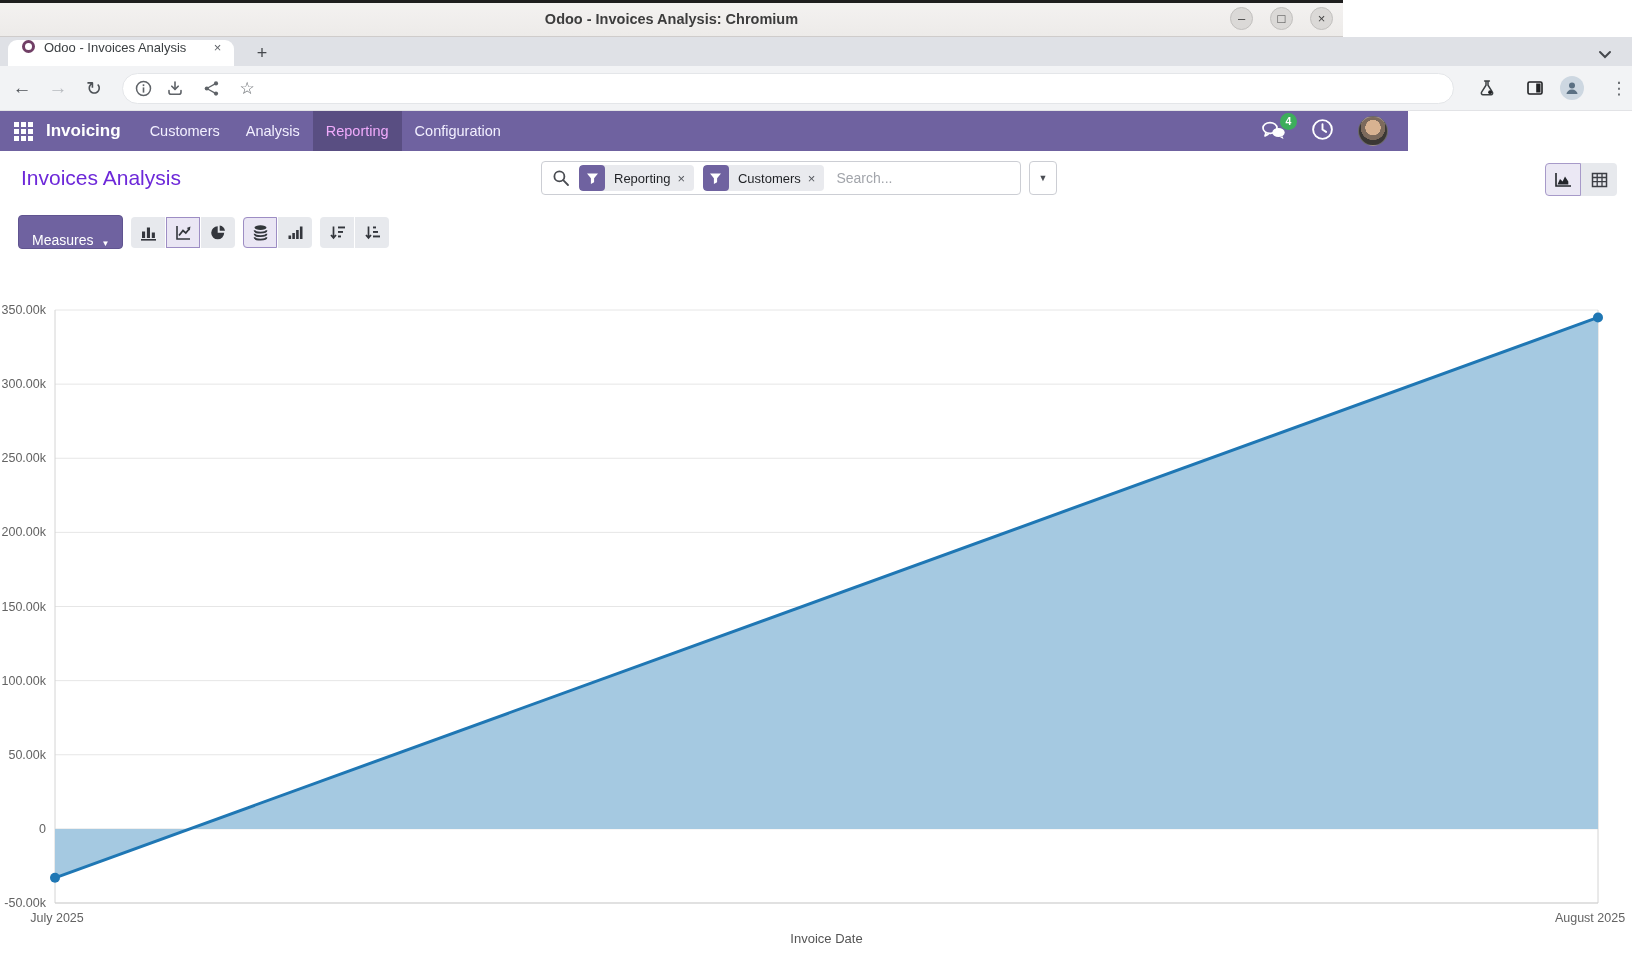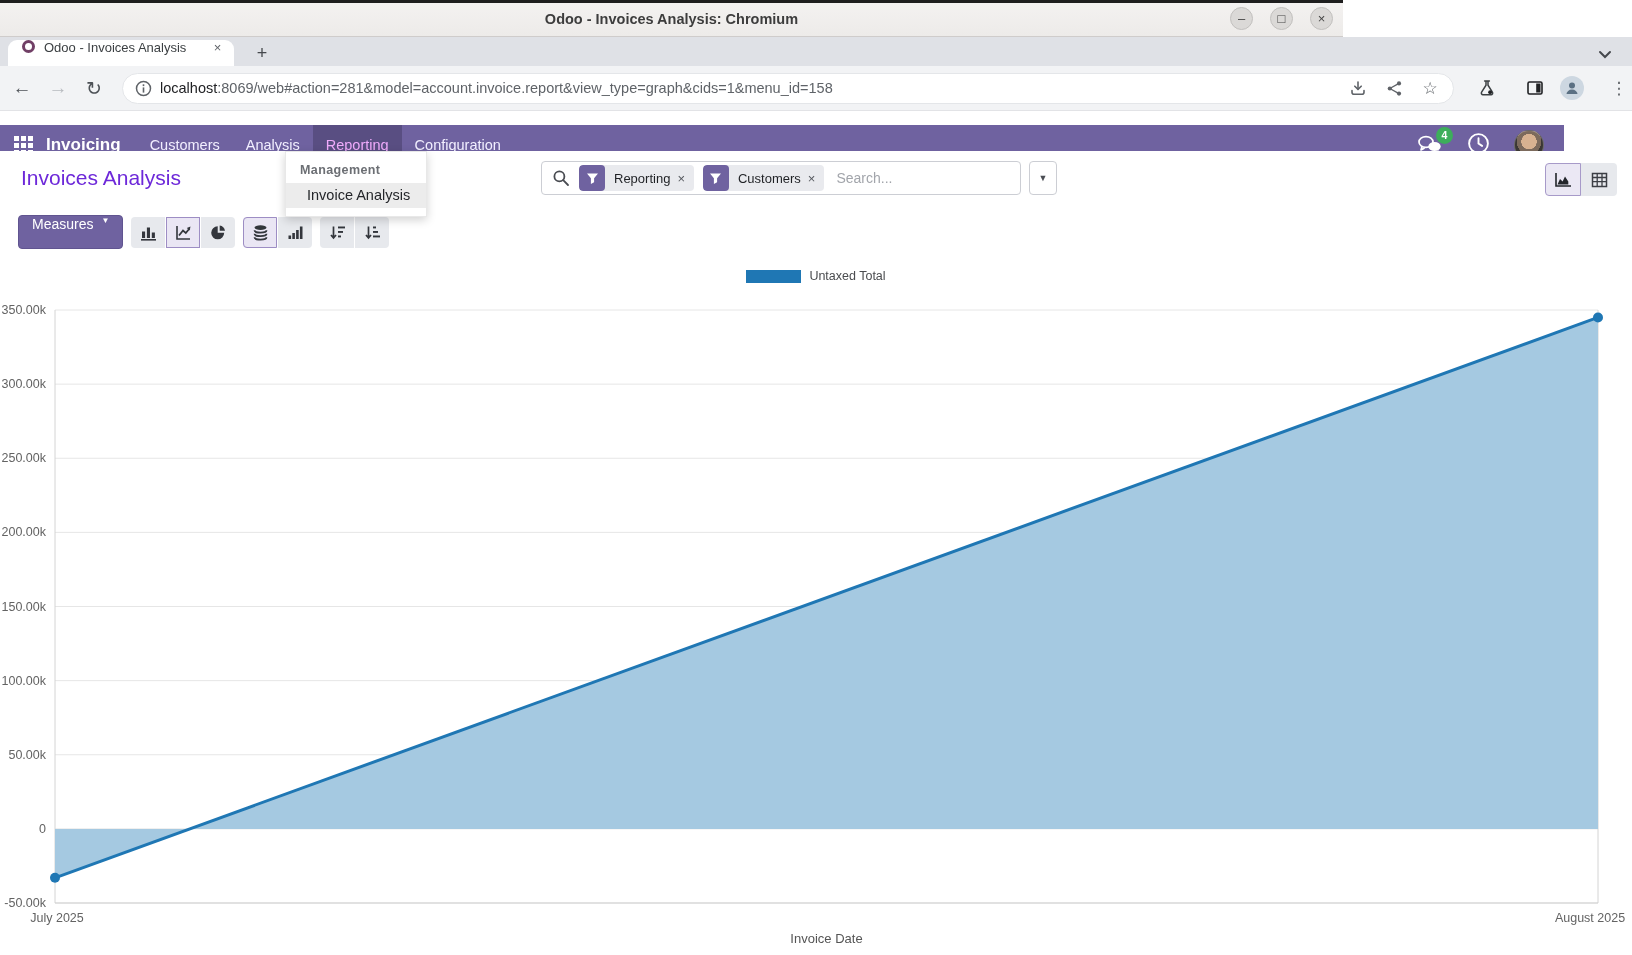--- a/index.html
+++ b/index.html
@@ -40,21 +40,21 @@
   .url-text { margin-left:8px; font-size:14.5px; white-space:nowrap; overflow:hidden; flex:1; }
   .url-host { color:#202124; }
   .url-rest { color:#5f6368; }
   .box-ico { width:26px; height:26px; display:flex; align-items:center; justify-content:center;
     color:#5f6368; flex:none; margin-left:10px; font-size:17px; }
   .ext-icons { display:flex; align-items:center; margin-left:10px; gap:12px; }
   .avatar-chip { width:24px; height:24px; border-radius:50%; background:#cdd7e1; display:flex;
     align-items:center; justify-content:center; }
 
   
-  .odoo-nav { position:absolute; left:0; top:125px; width:1564px; height:40px; background:#6f62a0;
+  .odoo-nav { position:absolute; left:0; top:111px; width:1408px; height:40px; background:#6f62a0;
     display:flex; align-items:stretch; color:#fff; }
   .apps-btn { width:46px; display:flex; align-items:center; justify-content:center; }
   .brand { font-size:17px; font-weight:600; line-height:40px; margin-right:16px; }
   .nav-item { padding:0 13px; line-height:40px; font-size:14.5px; color:#f2efff; }
   .nav-item.active { background:#594e82; color:#f0abfc; }
   .nav-right { margin-left:auto; display:flex; align-items:center; gap:24px; padding-right:20px; }
   .chat-wrap { position:relative; width:26px; height:22px; }
   .badge { position:absolute; right:-10px; top:-7px; min-width:17px; height:17px; border-radius:9px;
     background:#3dae5b; color:#fff; font-size:10.5px; font-weight:bold; text-align:center; line-height:17px; padding:0 2px; }
   .user-avatar { width:30px; height:30px; border-radius:50%;
@@ -85,21 +85,21 @@
   
   .dropdown { position:absolute; left:285px; top:151px; width:142px; background:#fff; z-index:60;
     box-shadow:0 3px 9px rgba(0,0,0,.18); border:1px solid #e8e8e8; padding:9px 0 8px 0; }
   .dd-section { font-size:12.5px; font-weight:bold; color:#6c6f74; letter-spacing:.4px; padding:2px 0 6px 14px; }
   .dd-item { height:25px; line-height:25px; background:#ececec; font-size:14.5px; color:#24262a; padding-left:21px; }
 
   
   .graph-toolbar { position:absolute; left:0; top:207px; width:1632px; height:50px; background:#fff;
     display:flex; align-items:center; }
   .measures-btn { margin-left:18px; height:34px; background:#6f62a0; color:#fff; border:1px solid #605490;
-    border-radius:4px; display:flex; align-items:flex-start; padding:0 13px; font-size:14px; gap:8px; }
+    border-radius:4px; display:flex; align-items:flex-end; padding:0 13px; font-size:14px; gap:8px; }
   .measures-caret { font-size:8px; }
   .icon-group { display:flex; margin-left:8px; border-radius:4px; overflow:visible; gap:1px; }
   .ico-btn { width:34px; height:31px; background:#e7e9ed; display:flex; align-items:center; justify-content:center; }
   .icon-group .ico-btn:first-child { border-radius:4px 0 0 4px; }
   .icon-group .ico-btn:last-child { border-radius:0 4px 4px 0; }
   .icon-group .ico-btn:only-child { border-radius:4px; }
   .ico-btn.active { background:#eae6f4; outline:1px solid #9d8dc4; outline-offset:-1px; }
 
   
   .chart-region { position:absolute; left:0; top:257px; width:1632px; height:698px; background:#fff; }
@@ -139,21 +139,20 @@
   <div class="btoolbar">
     <div class="nav-ico">←</div>
     <div class="nav-ico disabled">→</div>
     <div class="nav-ico">↻</div>
     <div class="omnibox">
       <svg width="17" height="17" viewBox="0 0 17 17">
         <circle cx="8.5" cy="8.5" r="7" fill="none" stroke="#5f6368" stroke-width="1.5"></circle>
         <rect x="7.7" y="4.3" width="1.6" height="1.8" fill="#5f6368"></rect>
         <rect x="7.7" y="7.4" width="1.6" height="5.2" fill="#5f6368"></rect>
       </svg>
-      <div class="url-text"><span class="url-host">localhost</span><span class="url-rest">:8069/web#action=281&amp;model=account.invoice.report&amp;view_type=graph&amp;cids=1&amp;menu_id=158</span></div>
       <div class="box-ico">
         <svg width="18" height="18" viewBox="0 0 18 18" fill="none" stroke="#5f6368" stroke-width="1.6" stroke-linecap="round">
           <path d="M9 3v7"></path>
             <path d="M5.8 7.2 9 10.4l3.2-3.2"></path>
             <path d="M3 11.5v1.8a2 2 0 0 0 2 2h8a2 2 0 0 0 2-2v-1.8"></path>
         </svg>
       </div>
       <div class="box-ico">
         <svg width="17" height="17" viewBox="0 0 17 17">
           <circle cx="13" cy="3.4" r="2.1" fill="#5f6368"></circle>
@@ -267,24 +266,20 @@
       </div>
       <div class="vs-btn">
         <svg width="17" height="16" viewBox="0 0 17 16">
           <rect x="1.5" y="1.5" width="14" height="13" fill="none" stroke="#3c3f45" stroke-width="1.5"></rect>
           <path d="M1.5 5.5h14M1.5 9.7h14M6.2 1.5v13M11 1.5v13" stroke="#3c3f45" stroke-width="1.3"></path>
         </svg>
       </div>
     </div>
   </div>
 
-  <div class="dropdown">
-    <div class="dd-section">Management</div>
-    <div class="dd-item">Invoice Analysis</div>
-  </div>
 
   <div class="graph-toolbar">
     <div class="measures-btn">
       <span>Measures</span>
       <span class="measures-caret">▼</span>
     </div>
 
     <div class="icon-group">
       <div class="ico-btn">
         <svg width="17" height="17" viewBox="0 0 17 17">
@@ -342,24 +337,20 @@
           <path d="M4.5 2.5v11M2 11l2.5 3L7 11" fill="none" stroke="#33363c" stroke-width="1.7"></path>
           <rect x="9" y="2.5" width="3" height="1.9" fill="#33363c"></rect>
           <rect x="9" y="7" width="5" height="1.9" fill="#33363c"></rect>
           <rect x="9" y="11.5" width="7" height="1.9" fill="#33363c"></rect>
         </svg>
       </div>
     </div>
   </div>
 
   <div class="chart-region">
-    <div class="legend">
-      <div class="legend-swatch" id="legend-swatch" style="background: rgb(31, 119, 180);"></div>
-      <div class="legend-label">Untaxed Total</div>
-    </div>
     <div class="chart-svg-holder" id="chart-holder"><svg width="1632" height="667" viewBox="0 0 1632 667">
           <line x1="55" x2="1598" y1="615" y2="615" stroke="#e6e6e6" stroke-width="1"></line>
           <text x="46" y="619" text-anchor="end" font-size="12.5" fill="#636363" font-family="Liberation Sans, sans-serif">-50.00k</text>
           <line x1="55" x2="1598" y1="540.875" y2="540.875" stroke="#e6e6e6" stroke-width="1"></line>
           <text x="46" y="544.875" text-anchor="end" font-size="12.5" fill="#636363" font-family="Liberation Sans, sans-serif">0</text>
           <line x1="55" x2="1598" y1="466.75" y2="466.75" stroke="#e6e6e6" stroke-width="1"></line>
           <text x="46" y="470.75" text-anchor="end" font-size="12.5" fill="#636363" font-family="Liberation Sans, sans-serif">50.00k</text>
           <line x1="55" x2="1598" y1="392.625" y2="392.625" stroke="#e6e6e6" stroke-width="1"></line>
           <text x="46" y="396.625" text-anchor="end" font-size="12.5" fill="#636363" font-family="Liberation Sans, sans-serif">100.00k</text>
           <line x1="55" x2="1598" y1="318.5" y2="318.5" stroke="#e6e6e6" stroke-width="1"></line>

